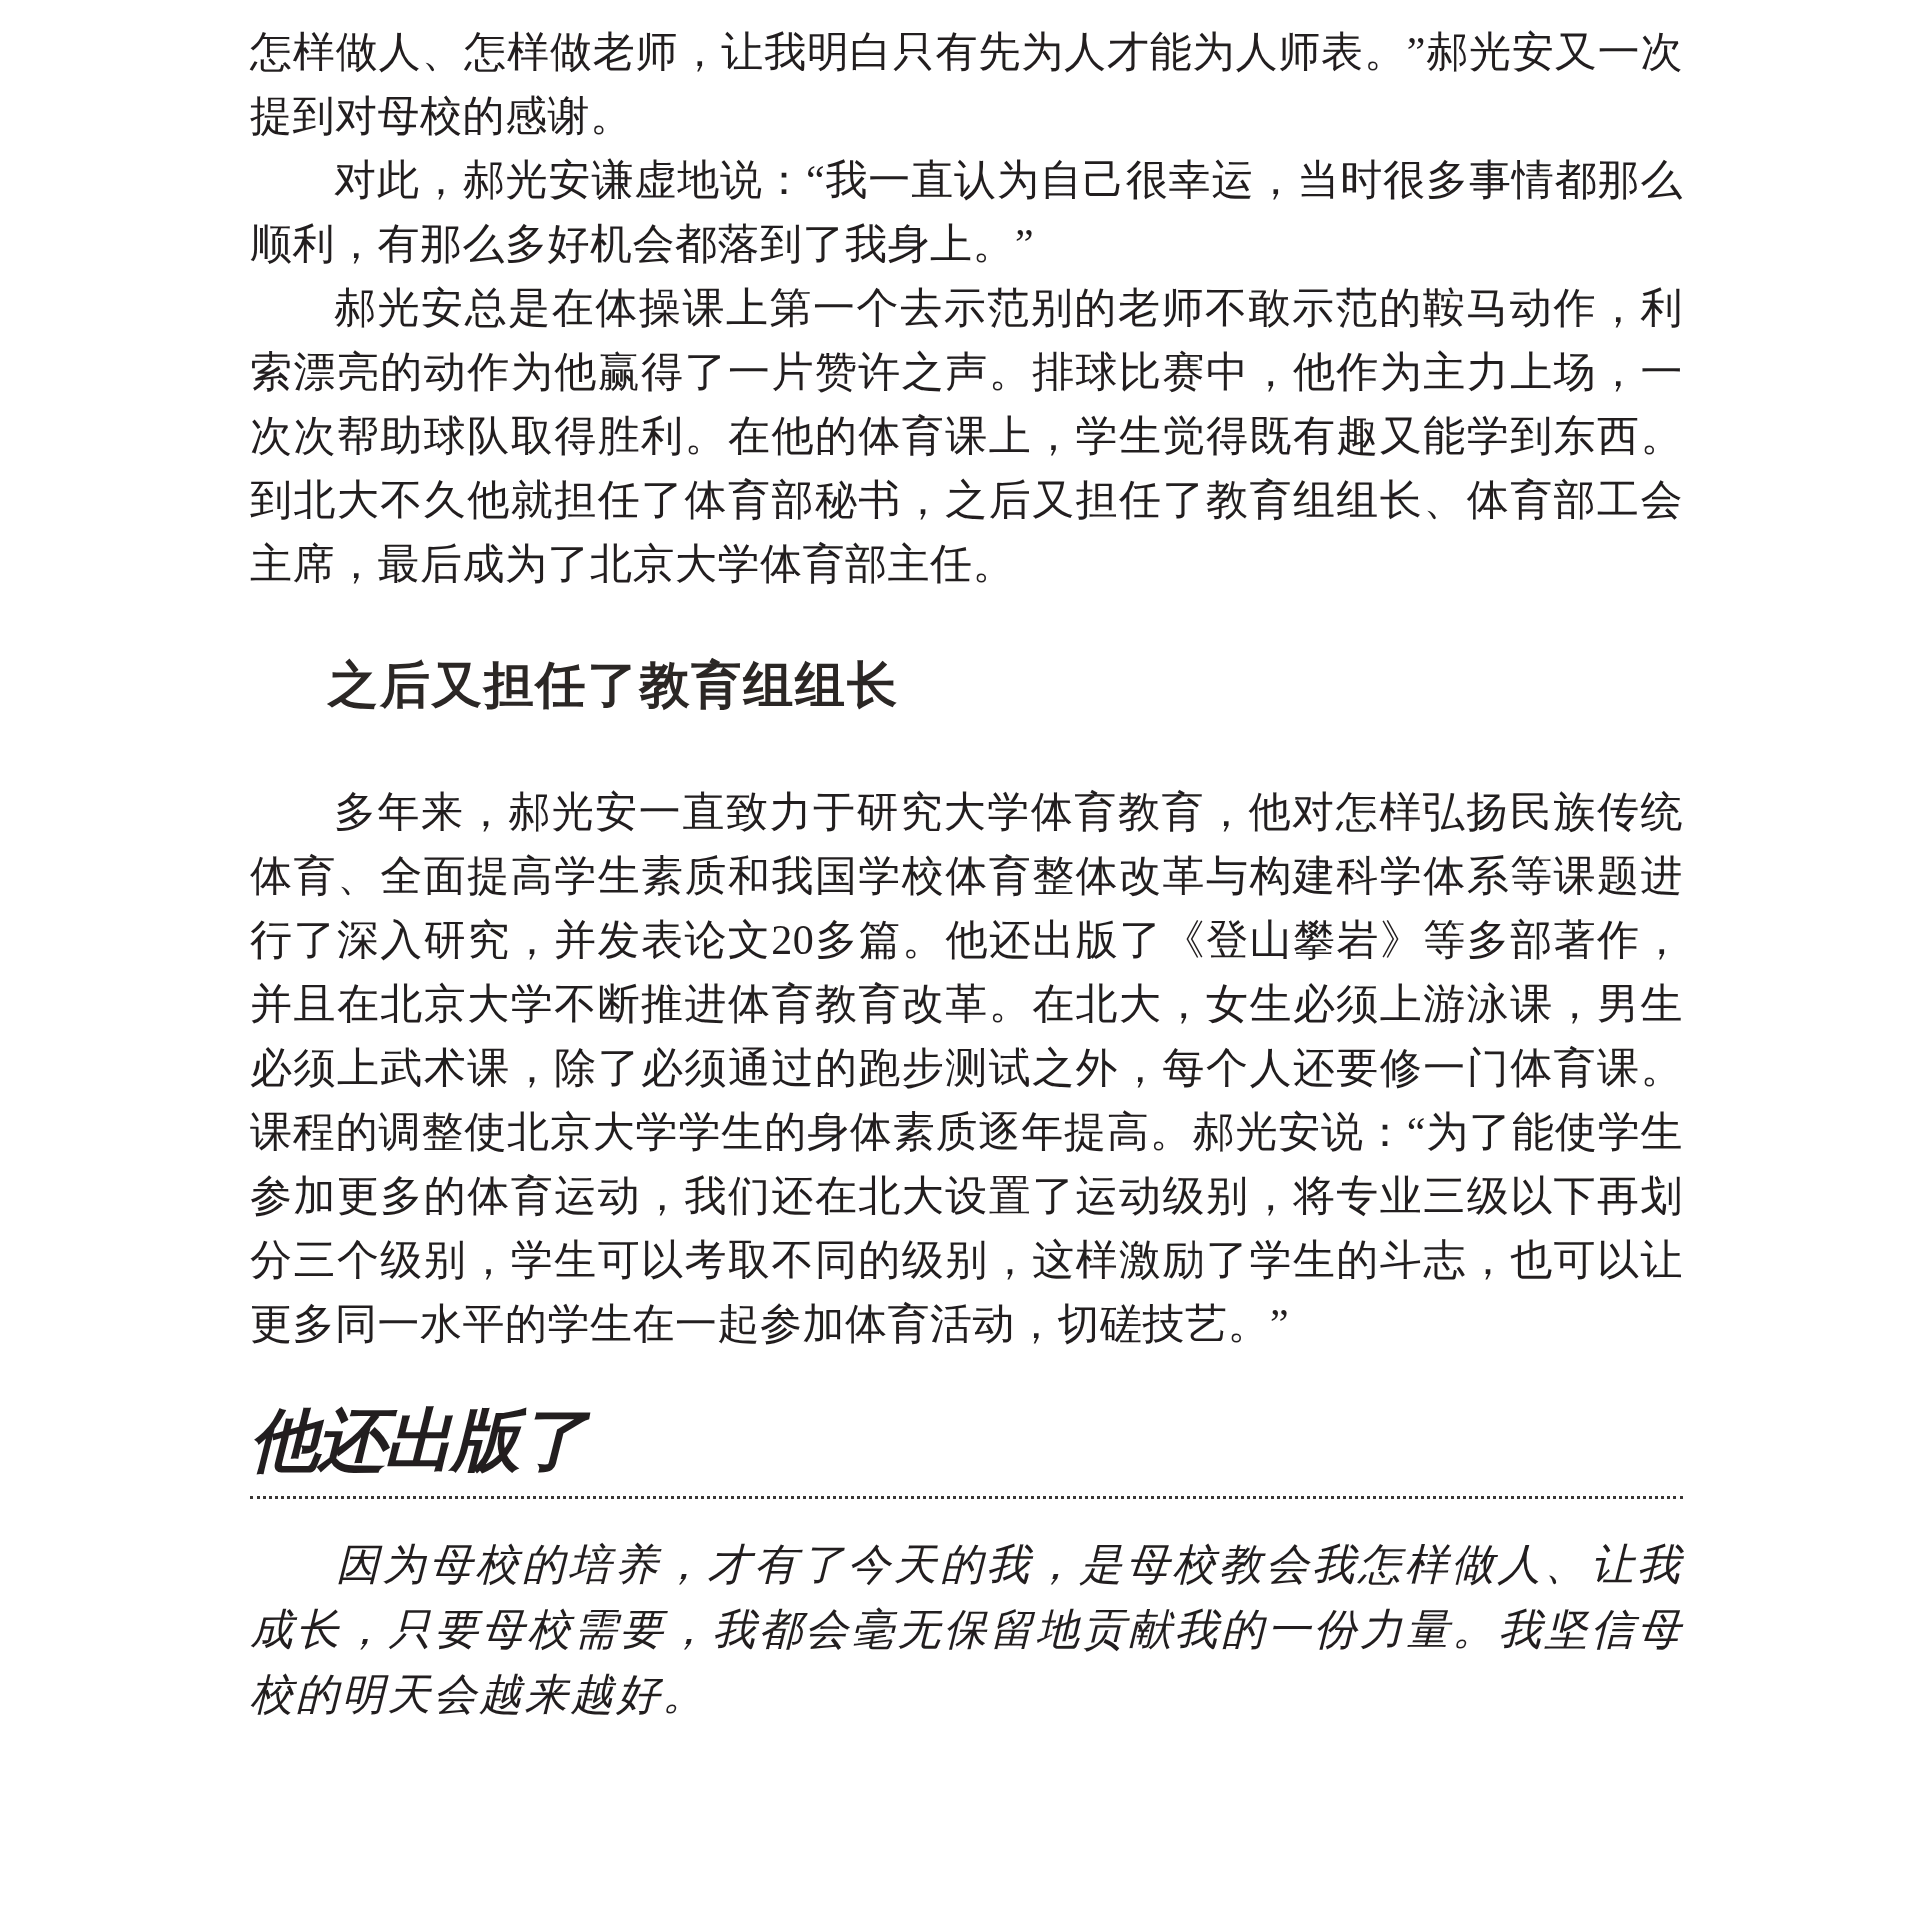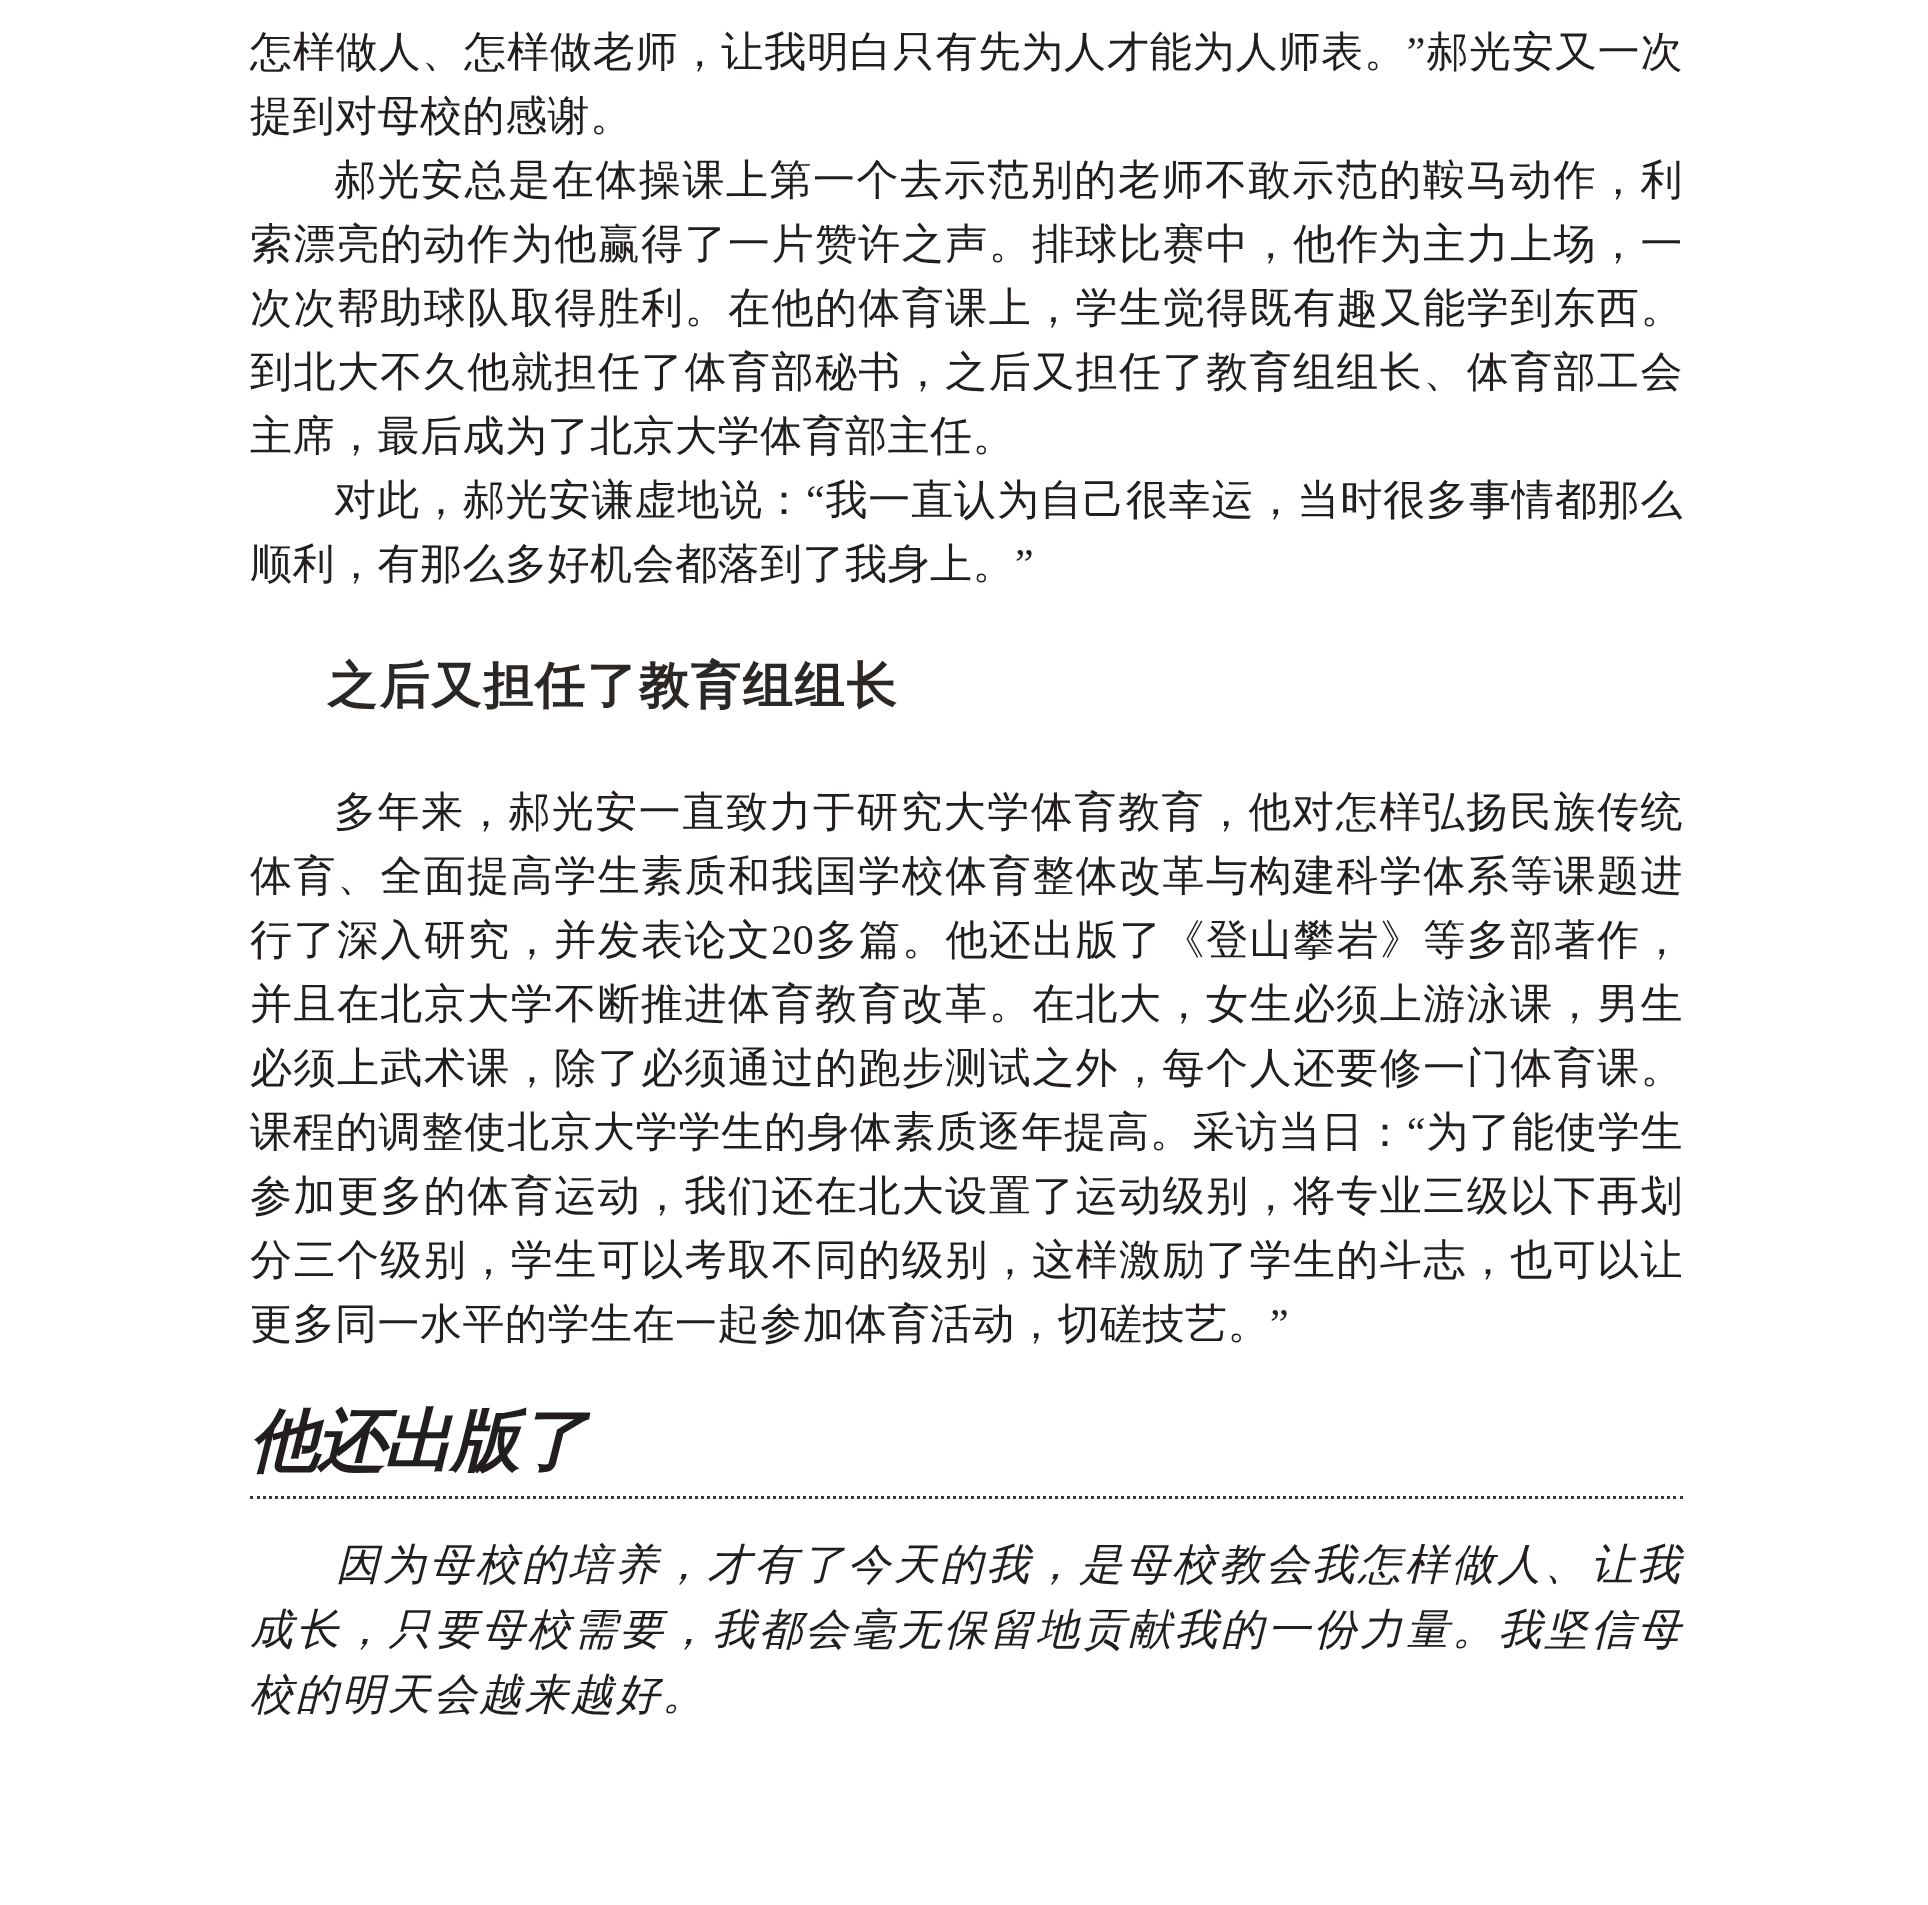--- a/index.html
+++ b/index.html
@@ -62,27 +62,27 @@
     margin-top: 33px;
   }
 </style>
 </head>
 <body>
 
 <div class="page">
 
   <p class="body-para">怎样做人、怎样做老师，让我明白只有先为人才能为人师表。”郝光安又一次提到对母校的感谢。</p>
 
+  <p class="body-para indent">对此，郝光安谦虚地说：“我一直认为自己很幸运，当时很多事情都那么顺利，有那么多好机会都落到了我身上。”</p>
+
   <p class="body-para indent">郝光安总是在体操课上第一个去示范别的老师不敢示范的鞍马动作，利索漂亮的动作为他赢得了一片赞许之声。排球比赛中，他作为主力上场，一次次帮助球队取得胜利。在他的体育课上，学生觉得既有趣又能学到东西。到北大不久他就担任了体育部秘书，之后又担任了教育组组长、体育部工会主席，最后成为了北京大学体育部主任。</p>
-
-  <p class="body-para indent">对此，郝光安谦虚地说：“我一直认为自己很幸运，当时很多事情都那么顺利，有那么多好机会都落到了我身上。”</p>
 
   <h2 class="section-heading">之后又担任了教育组组长</h2>
 
-  <p class="body-para indent">多年来，郝光安一直致力于研究大学体育教育，他对怎样弘扬民族传统体育、全面提高学生素质和我国学校体育整体改革与构建科学体系等课题进行了深入研究，并发表论文20多篇。他还出版了《登山攀岩》等多部著作，并且在北京大学不断推进体育教育改革。在北大，女生必须上游泳课，男生必须上武术课，除了必须通过的跑步测试之外，每个人还要修一门体育课。课程的调整使北京大学学生的身体素质逐年提高。采访当日：“为了能使学生参加更多的体育运动，我们还在北大设置了运动级别，将专业三级以下再划分三个级别，学生可以考取不同的级别，这样激励了学生的斗志，也可以让更多同一水平的学生在一起参加体育活动，切磋技艺。”</p>
+  <p class="body-para indent">多年来，郝光安一直致力于研究大学体育教育，他对怎样弘扬民族传统体育、全面提高学生素质和我国学校体育整体改革与构建科学体系等课题进行了深入研究，并发表论文20多篇。他还出版了《登山攀岩》等多部著作，并且在北京大学不断推进体育教育改革。在北大，女生必须上游泳课，男生必须上武术课，除了必须通过的跑步测试之外，每个人还要修一门体育课。课程的调整使北京大学学生的身体素质逐年提高。郝光安说：“为了能使学生参加更多的体育运动，我们还在北大设置了运动级别，将专业三级以下再划分三个级别，学生可以考取不同的级别，这样激励了学生的斗志，也可以让更多同一水平的学生在一起参加体育活动，切磋技艺。”</p>
 
 
   <h2 class="calligraphy-heading">他还出版了</h2>
 
   <div class="dotted-divider"></div>
 
   <p class="message-para">因为母校的培养，才有了今天的我，是母校教会我怎样做人、让我成长，只要母校需要，我都会毫无保留地贡献我的一份力量。我坚信母校的明天会越来越好。</p>
 
 </div>
 

